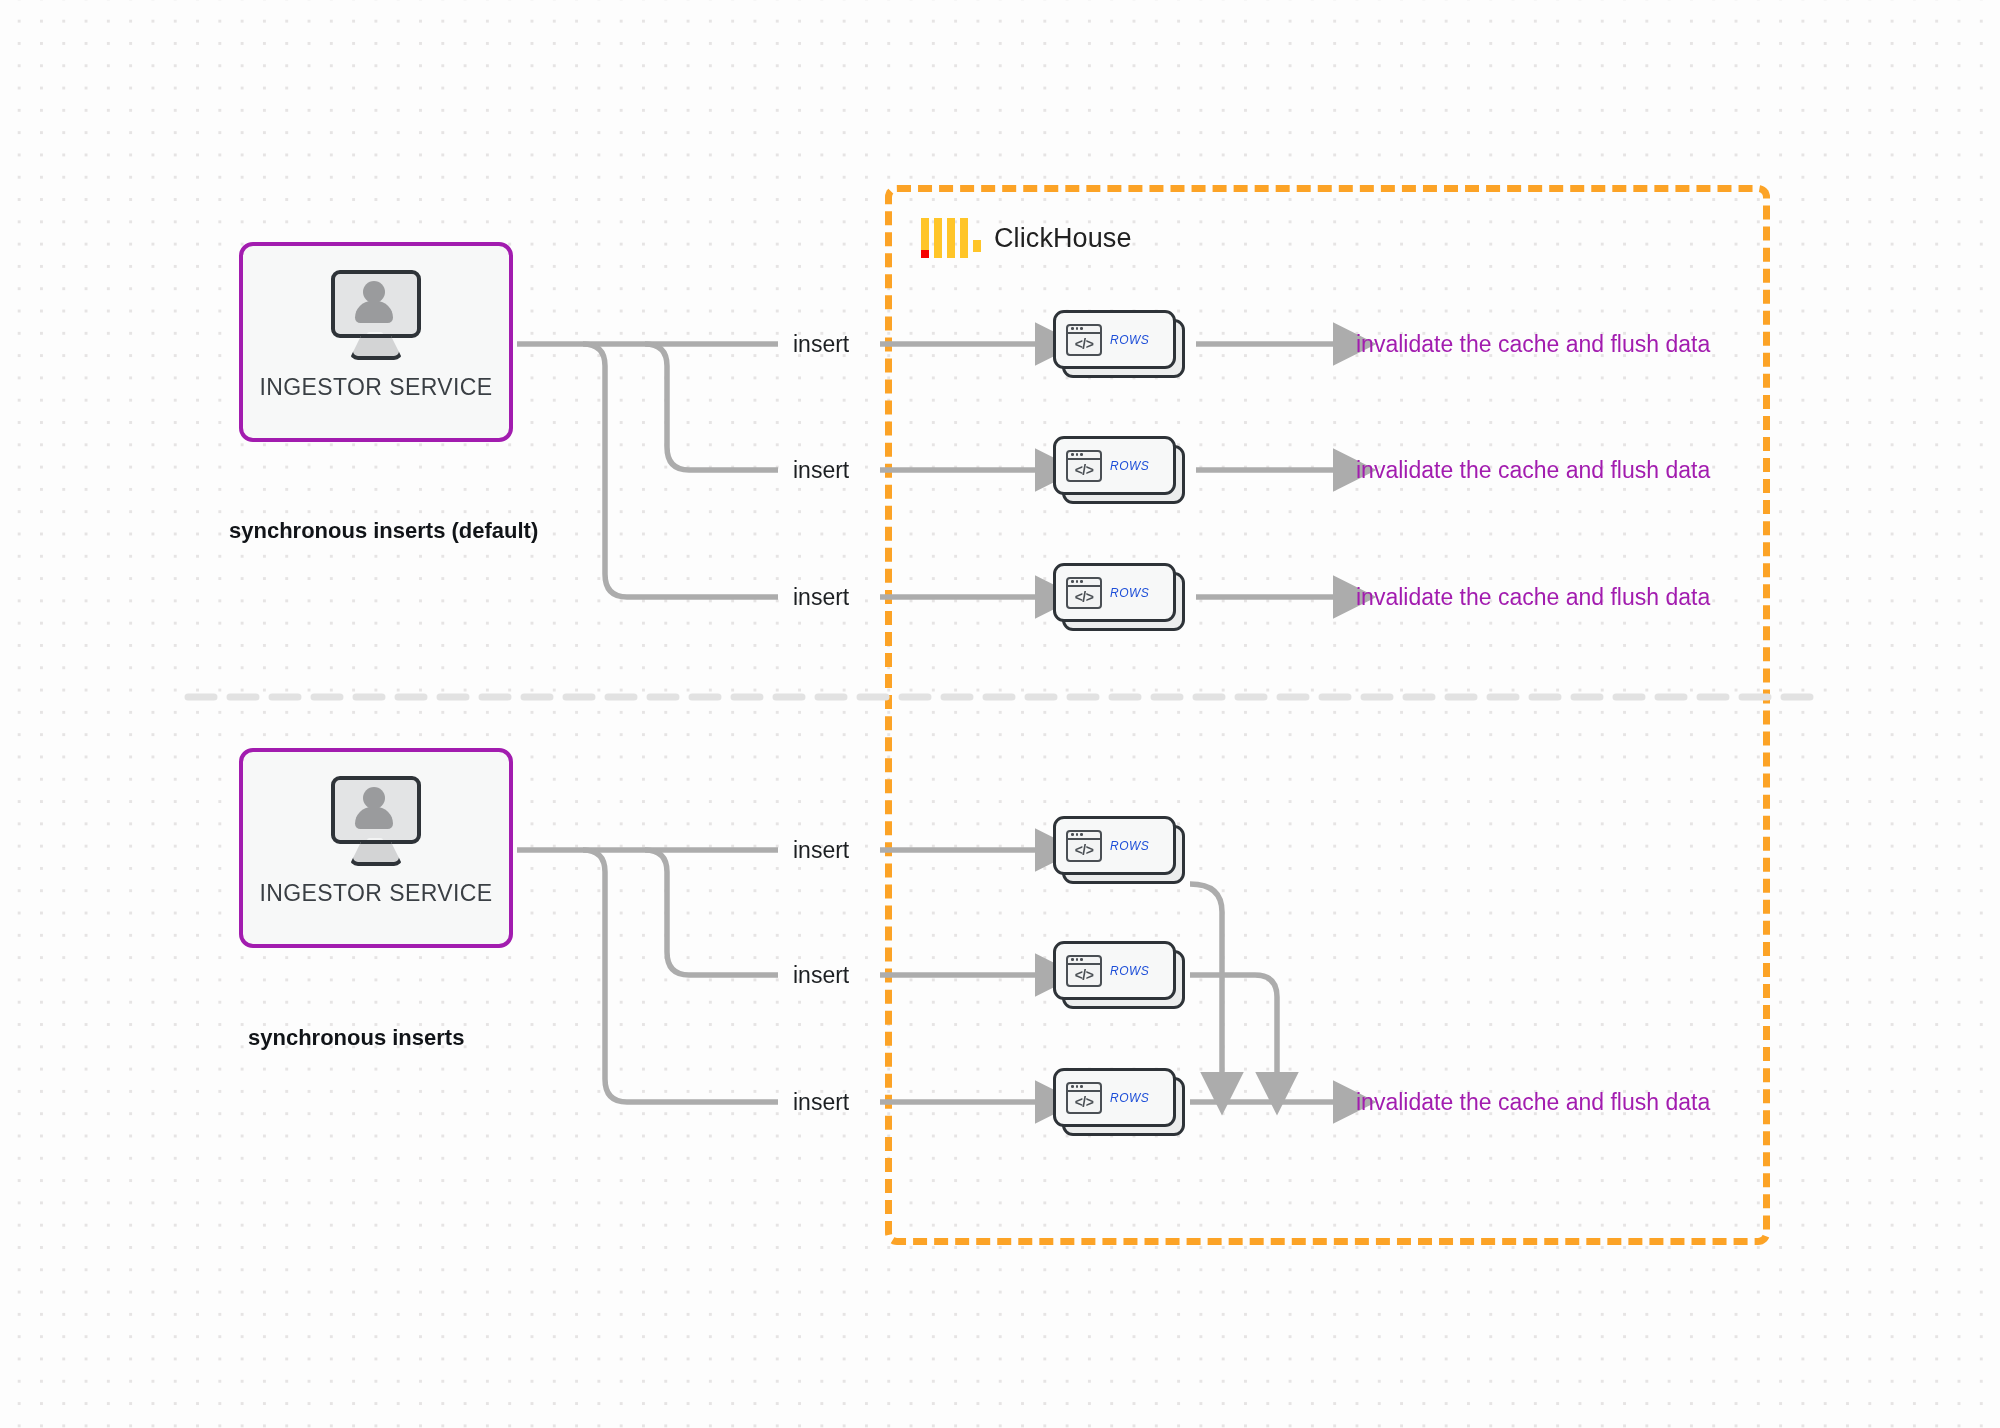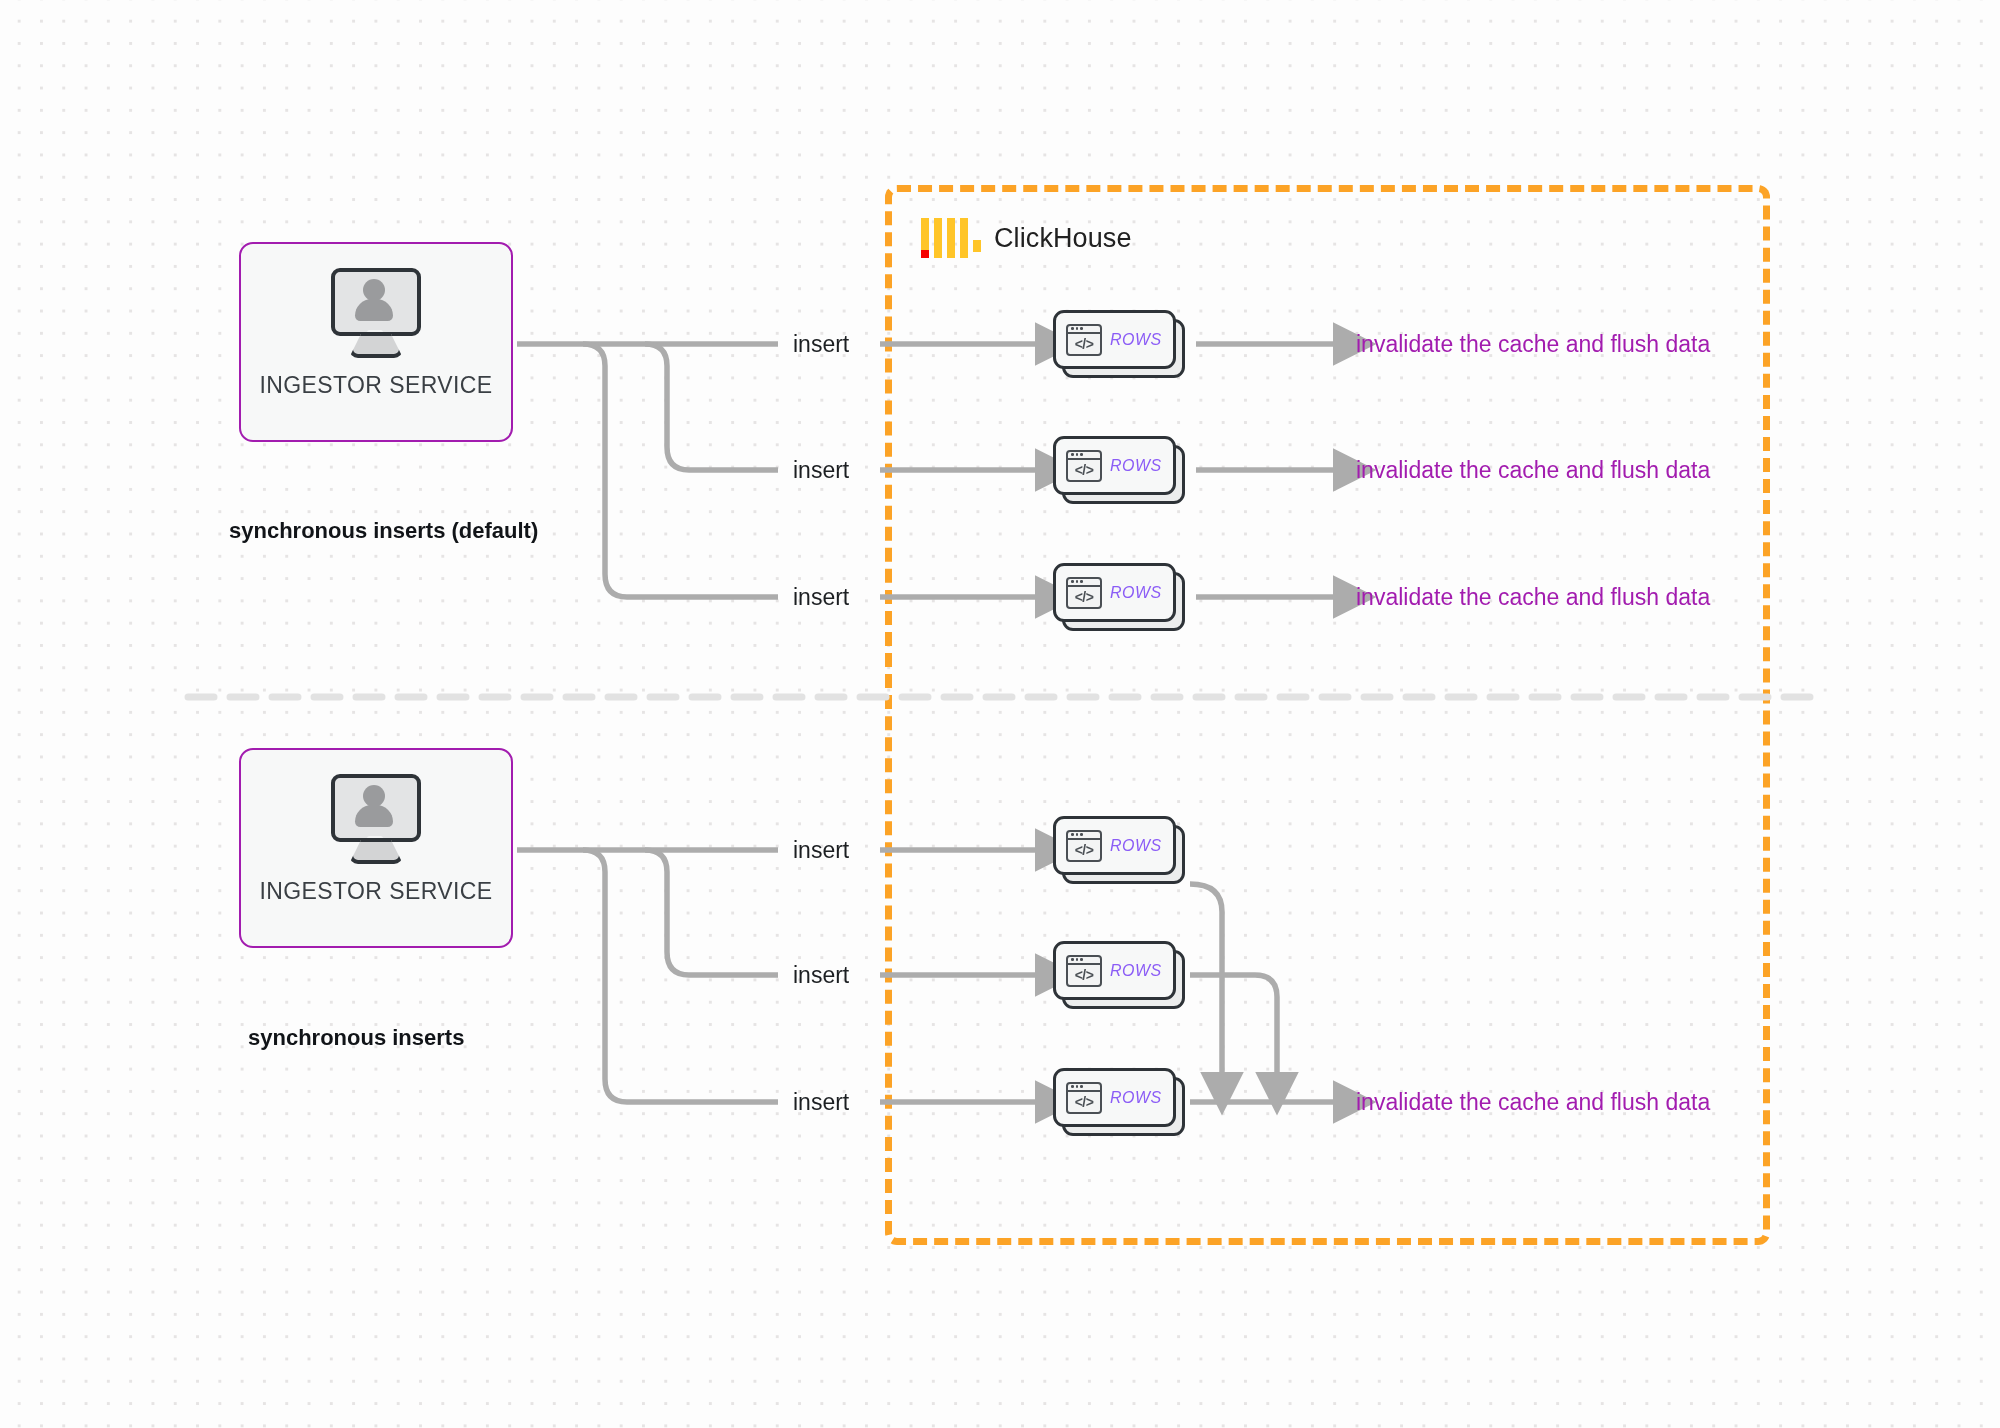--- a/index.html
+++ b/index.html
@@ -96,21 +96,21 @@
     letter-spacing: 0.1px;
     white-space: nowrap;
   }
 
   
   .ingestor {
     position: absolute;
     width: 274px;
     height: 200px;
     background: #f7f8f8;
-    border: 2px solid #a21caf;
+    border: 4px solid #a21caf;
     border-radius: 14px;
     box-sizing: border-box;
     display: flex;
     flex-direction: column;
     align-items: center;
     justify-content: flex-start;
   }
   .ingestor.sync  { left: 239px; top: 242px; }
   .ingestor.async { left: 239px; top: 748px; }
 
@@ -241,22 +241,22 @@
     align-items: center;
     justify-content: center;
     font-size: 14px;
     font-weight: bold;
     color: #4a4f54;
     line-height: 1;
     letter-spacing: -0.5px;
   }
   .rows-text {
     font-style: italic;
-    font-size: 16px;
-    color: #8b5cf6;
+    font-size: 12px;
+    color: #1d4ed8;
     letter-spacing: 0.5px;
     white-space: nowrap;
   }
 
   
   .edge-label {
     position: absolute;
     font-size: 23px;
     color: #1c1f22;
     white-space: nowrap;

